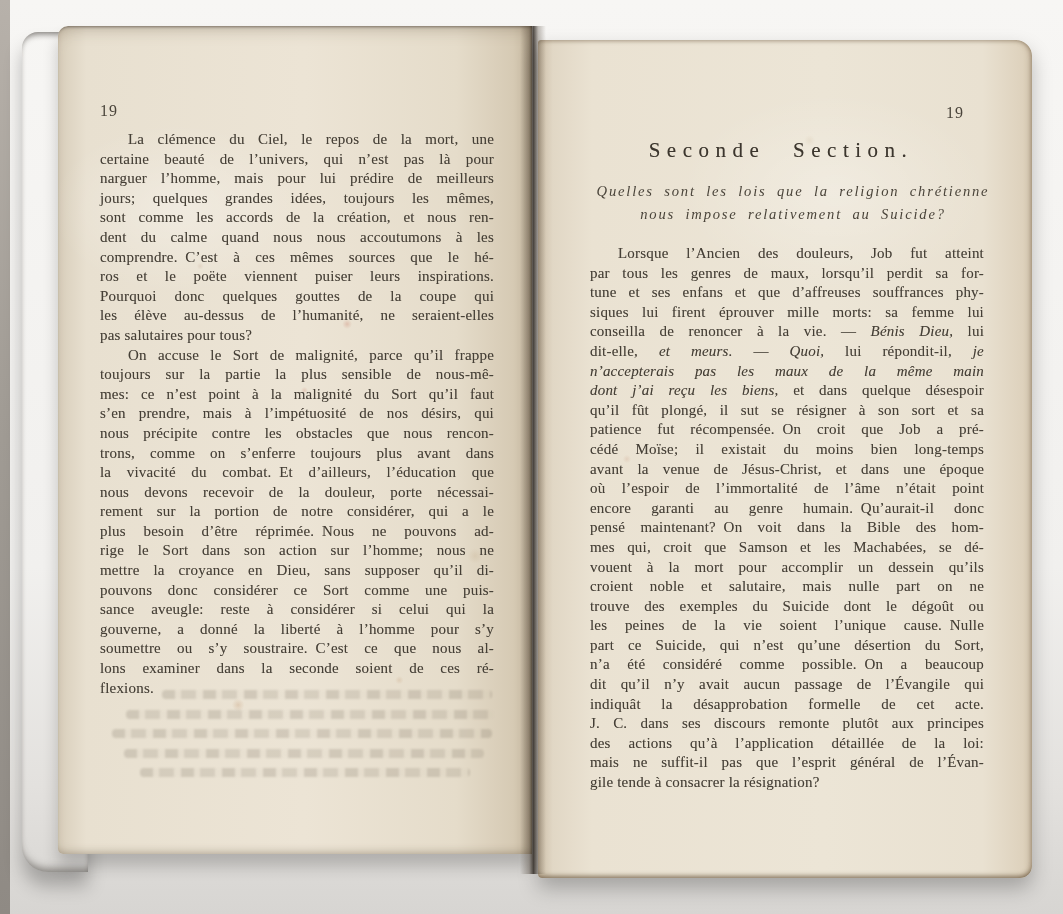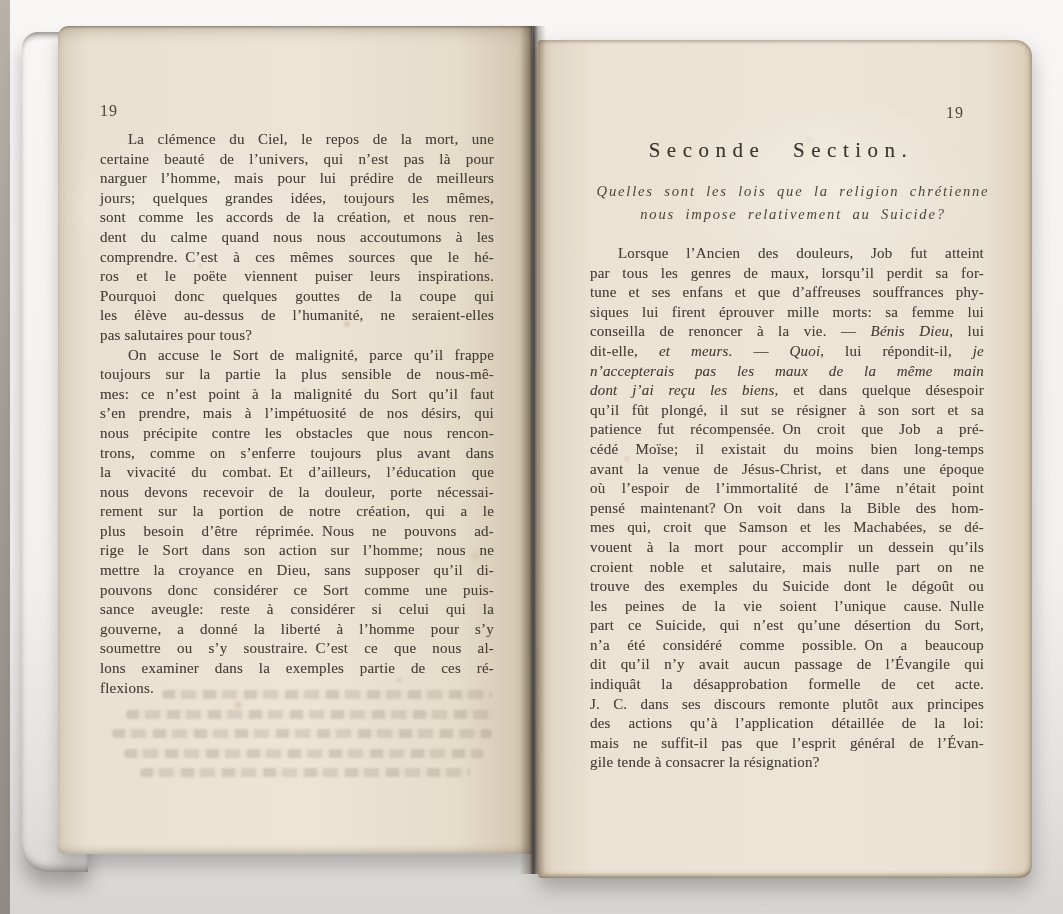--- a/index.html
+++ b/index.html
@@ -95,29 +95,29 @@
         </div>
         <div>
           <div class="line first">On accuse le Sort de malignité, parce qu’il frappe</div>
           <div class="line">toujours sur la partie la plus sensible de nous-mê-</div>
           <div class="line">mes: ce n’est point à la malignité du Sort qu’il faut</div>
           <div class="line">s’en prendre, mais à l’impétuosité de nos désirs, qui</div>
           <div class="line">nous précipite contre les obstacles que nous rencon-</div>
           <div class="line">trons, comme on s’enferre toujours plus avant dans</div>
           <div class="line">la vivacité du combat. Et d’ailleurs, l’éducation que</div>
           <div class="line">nous devons recevoir de la douleur, porte nécessai-</div>
-          <div class="line">rement sur la portion de notre création, qui a le</div>
+          <div class="line">rement sur la portion de notre considérer, qui a le</div>
           <div class="line">plus besoin d’être réprimée. Nous ne pouvons ad-</div>
           <div class="line">rige le Sort dans son action sur l’homme; nous ne</div>
           <div class="line">mettre la croyance en Dieu, sans supposer qu’il di-</div>
           <div class="line">pouvons donc considérer ce Sort comme une puis-</div>
           <div class="line">sance aveugle: reste à considérer si celui qui la</div>
           <div class="line">gouverne, a donné la liberté à l’homme pour s’y</div>
           <div class="line">soumettre ou s’y soustraire. C’est ce que nous al-</div>
-          <div class="line">lons examiner dans la exemples partie de ces ré-</div>
+          <div class="line">lons examiner dans la seconde soient de ces ré-</div>
           <div class="line last">flexions.</div>
         </div>
       </div>
     <div class="ghost-area" style="left:46px;top:664px;width:392px;">
       <div class="ghost-line" style="width:330px;margin-left:58px;"></div>
       <div class="ghost-line" style="width:368px;margin-left:22px;"></div>
       <div class="ghost-line" style="width:380px;margin-left:8px;"></div>
       <div class="ghost-line" style="width:360px;margin-left:20px;"></div>
       <div class="ghost-line" style="width:330px;margin-left:36px;"></div>
     </div>
@@ -138,20 +138,21 @@
           <div class="line">siques lui firent éprouver mille morts: sa femme lui</div>
           <div class="line"><span>conseilla de renoncer à la vie. — </span><span class="it">Bénis Dieu,</span><span> lui</span></div>
           <div class="line"><span>dit-elle, </span><span class="it">et meurs.</span><span> — </span><span class="it">Quoi,</span><span> lui répondit-il, </span><span class="it">je</span></div>
           <div class="line"><span class="it">n’accepterais pas les maux de la même main</span></div>
           <div class="line"><span class="it">dont j’ai reçu les biens,</span><span> et dans quelque désespoir</span></div>
           <div class="line">qu’il fût plongé, il sut se résigner à son sort et sa</div>
           <div class="line">patience fut récompensée. On croit que Job a pré-</div>
           <div class="line">cédé Moïse; il existait du moins bien long-temps</div>
           <div class="line">avant la venue de Jésus-Christ, et dans une époque</div>
           <div class="line">où l’espoir de l’immortalité de l’âme n’était point</div>
+          <div class="line">encore garanti au genre humain. Qu’aurait-il donc</div>
           <div class="line">pensé maintenant? On voit dans la Bible des hom-</div>
           <div class="line">mes qui, croit que Samson et les Machabées, se dé-</div>
           <div class="line">vouent à la mort pour accomplir un dessein qu’ils</div>
           <div class="line">croient noble et salutaire, mais nulle part on ne</div>
           <div class="line">trouve des exemples du Suicide dont le dégoût ou</div>
           <div class="line">les peines de la vie soient l’unique cause. Nulle</div>
           <div class="line">part ce Suicide, qui n’est qu’une désertion du Sort,</div>
           <div class="line">n’a été considéré comme possible. On a beaucoup</div>
           <div class="line">dit qu’il n’y avait aucun passage de l’Évangile qui</div>
           <div class="line">indiquât la désapprobation formelle de cet acte.</div>

